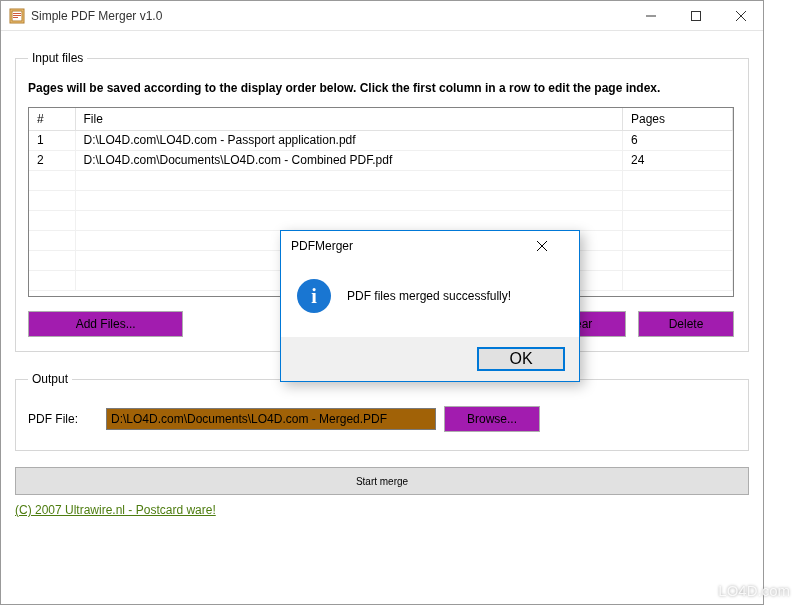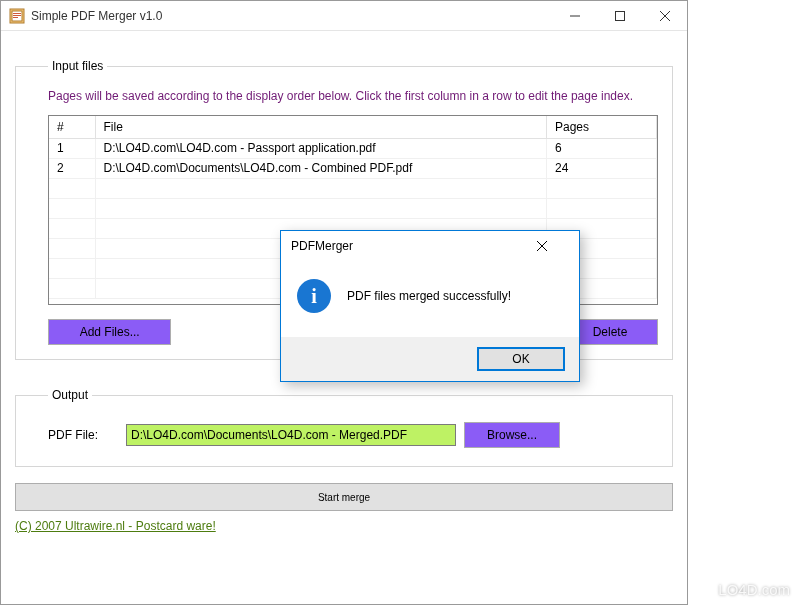--- a/index.html
+++ b/index.html
@@ -7,21 +7,21 @@
   body {
     font-family: "Segoe UI", Tahoma, sans-serif;
     font-size: 12px;
     background: #fff;
     width: 800px;
     height: 605px;
     overflow: hidden;
     position: relative;
   }
   .window {
-    width: 688px;
+    width: 764px;
     height: 605px;
     border: 1px solid #999;
     background: #fff;
     display: flex;
     flex-direction: column;
   }
   .titlebar {
     height: 30px;
     display: flex;
     align-items: center;
@@ -44,28 +44,28 @@
   .winbtn svg { stroke: #333; }
   .client {
     flex: 1;
     padding: 10px 14px 8px 14px;
     display: flex;
     flex-direction: column;
     position: relative;
   }
   fieldset.group {
     border: 1px solid #d6d6d6;
-    margin: 18px 0 10px 0;
-    padding: 12px 14px 14px 32px;
+    margin: 10px 0 10px 0;
+    padding: 12px 14px 14px 12px;
   }
   fieldset.group > legend {
     padding: 0 4px;
     color: #000;
   }
-  .instr { margin: 4px 0 12px 0; color: #701a75; }
+  .instr { margin: 4px 0 12px 0; color: #000000; font-weight: bold; }
   .table-wrap {
     border: 1px solid #828282;
     height: 190px;
     background: #fff;
     overflow: hidden;
   }
   table.grid {
     width: 100%;
     border-collapse: collapse;
     table-layout: fixed;
@@ -93,42 +93,42 @@
   col.c-pages { width: 110px; }
   .btnrow {
     display: flex;
     gap: 12px;
     margin-top: 14px;
   }
   button.std {
     font-family: inherit;
     font-size: 12px;
     height: 26px;
-    background: #8b5cf6;
+    background: #a21caf;
     border: 1px solid #adadad;
     padding: 0;
   }
   .btnrow button.std { flex: 1; }
   .btn-delete { width: 96px; flex: none !important; margin-left: auto; }
   .btn-clear { width: 96px; flex: none !important; }
   .hidden-mid { visibility: hidden; }
   .output-row {
     display: flex;
     align-items: center;
     gap: 8px;
     padding: 8px 0 4px 0;
   }
   .output-row label { width: 70px; }
   input.textbox {
     font-family: inherit;
     font-size: 12px;
     height: 22px;
     border: 1px solid #7a7a7a;
     padding: 1px 4px;
-    background: #bef264;
+    background: #a16207;
   }
   .output-row input.textbox { width: 330px; }
   .output-row button.std { width: 96px; }
   button.startbtn {
     font-family: inherit;
     font-size: 10px;
     height: 28px;
     width: 100%;
     background: #e1e1e1;
     border: 1px solid #adadad;
@@ -172,34 +172,34 @@
   }
   .info-icon span {
     color: #fff; font-weight: bold; font-family: Georgia, serif; font-size: 20px;
   }
   .dialog .dfoot {
     background: #f0f0f0;
     display: flex; justify-content: flex-end;
     padding: 10px 14px;
   }
   .dialog .dfoot button {
-    font-family: inherit; font-size: 12px;
+    font-family: inherit; font-size: 16px;
     width: 88px; height: 24px;
     background: #e1e1e1;
     border: 2px solid #0078d7;
   }
   .watermark {
     position: absolute;
     right: 10px;
     bottom: 6px;
     color: rgba(255,255,255,.85);
     font-size: 15px;
     text-shadow: 0 0 3px rgba(0,0,0,.4);
     display: flex;
-    align-items: flex-start;
+    align-items: center;
     gap: 6px;
     pointer-events: none;
   }
   .watermark .globe {
     width: 18px; height: 18px;
     border: 2px solid rgba(255,255,255,.85);
     border-radius: 50%;
     position: relative;
   }
 </style>

